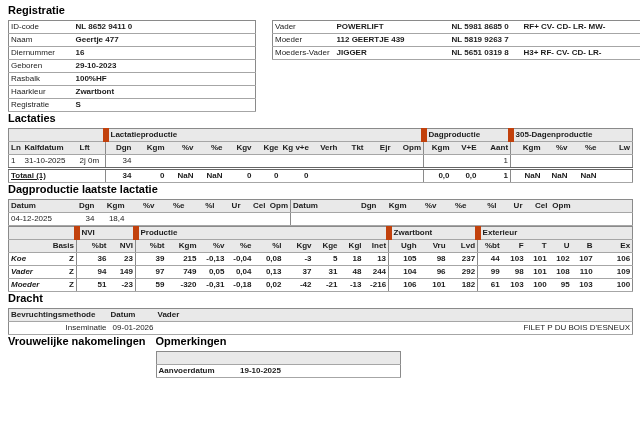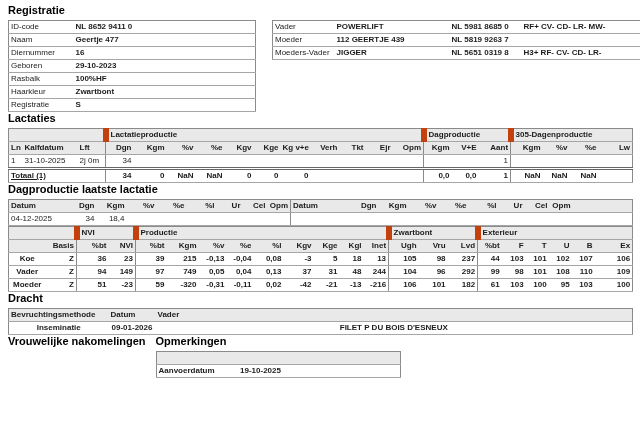--- a/index.html
+++ b/index.html
@@ -49,32 +49,32 @@
   .t-dag{width:624px;}
   .t-dag td,.t-dag th{text-align:right;}
   .t-dag td:nth-child(1),.t-dag th:nth-child(1),
   .t-dag td:nth-child(10),.t-dag th:nth-child(10){text-align:left;}
   .t-dag th:nth-child(10),.t-dag tbody td:nth-child(10){border-left:1px solid #8a8a8a;}
   .t-dag tbody td{font-weight:400;}
 
   
   .t-fok{width:624px;}
   .t-fok td,.t-fok tr.cols th{text-align:right;}
-  .t-fok td:nth-child(1),.t-fok tr.cols th:nth-child(1){text-align:center;}
+  .t-fok td:nth-child(1),.t-fok tr.cols th:nth-child(1){text-align:left;font-style:italic;}
   .t-fok td:nth-child(2),.t-fok tr.cols th:nth-child(2){}
   .t-fok tr.cols th:nth-child(3),.t-fok tbody td:nth-child(3),
   .t-fok tr.cols th:nth-child(5),.t-fok tbody td:nth-child(5),
   .t-fok tr.cols th:nth-child(14),.t-fok tbody td:nth-child(14),
   .t-fok tr.cols th:nth-child(17),.t-fok tbody td:nth-child(17){border-left:1px solid #8a8a8a;}
   .t-fok tbody td{font-weight:700;}
 
   
   .t-dra{width:624px;}
   .t-dra th{text-align:left;}
-  .t-dra tbody td{font-weight:700;text-align:center;}
+  .t-dra tbody td{font-weight:400;text-align:right;}
 
   
   .bottom-flex{display:flex;gap:10px;align-items:flex-start;}
   .t-vn{width:370px;}
   .t-vn th{text-align:left;}
   .t-vn th:nth-child(5),.t-vn td:nth-child(5){text-align:right;}
   .t-opm{width:244px;}
   .t-opm tbody td{font-weight:700;text-align:left;}
 </style>
 </head>
@@ -444,21 +444,21 @@
             <td>109</td>
           </tr>
           <tr>
             <td>Moeder</td>
             <td>Z</td>
             <td>51</td>
             <td>-23</td>
             <td>59</td>
             <td>-320</td>
             <td>-0,31</td>
-            <td>-0,11</td>
+            <td>-0,18</td>
             <td>0,02</td>
             <td>-42</td>
             <td>-21</td>
             <td>-13</td>
             <td>-216</td>
             <td>106</td>
             <td>101</td>
             <td>182</td>
             <td>61</td>
             <td>103</td>

